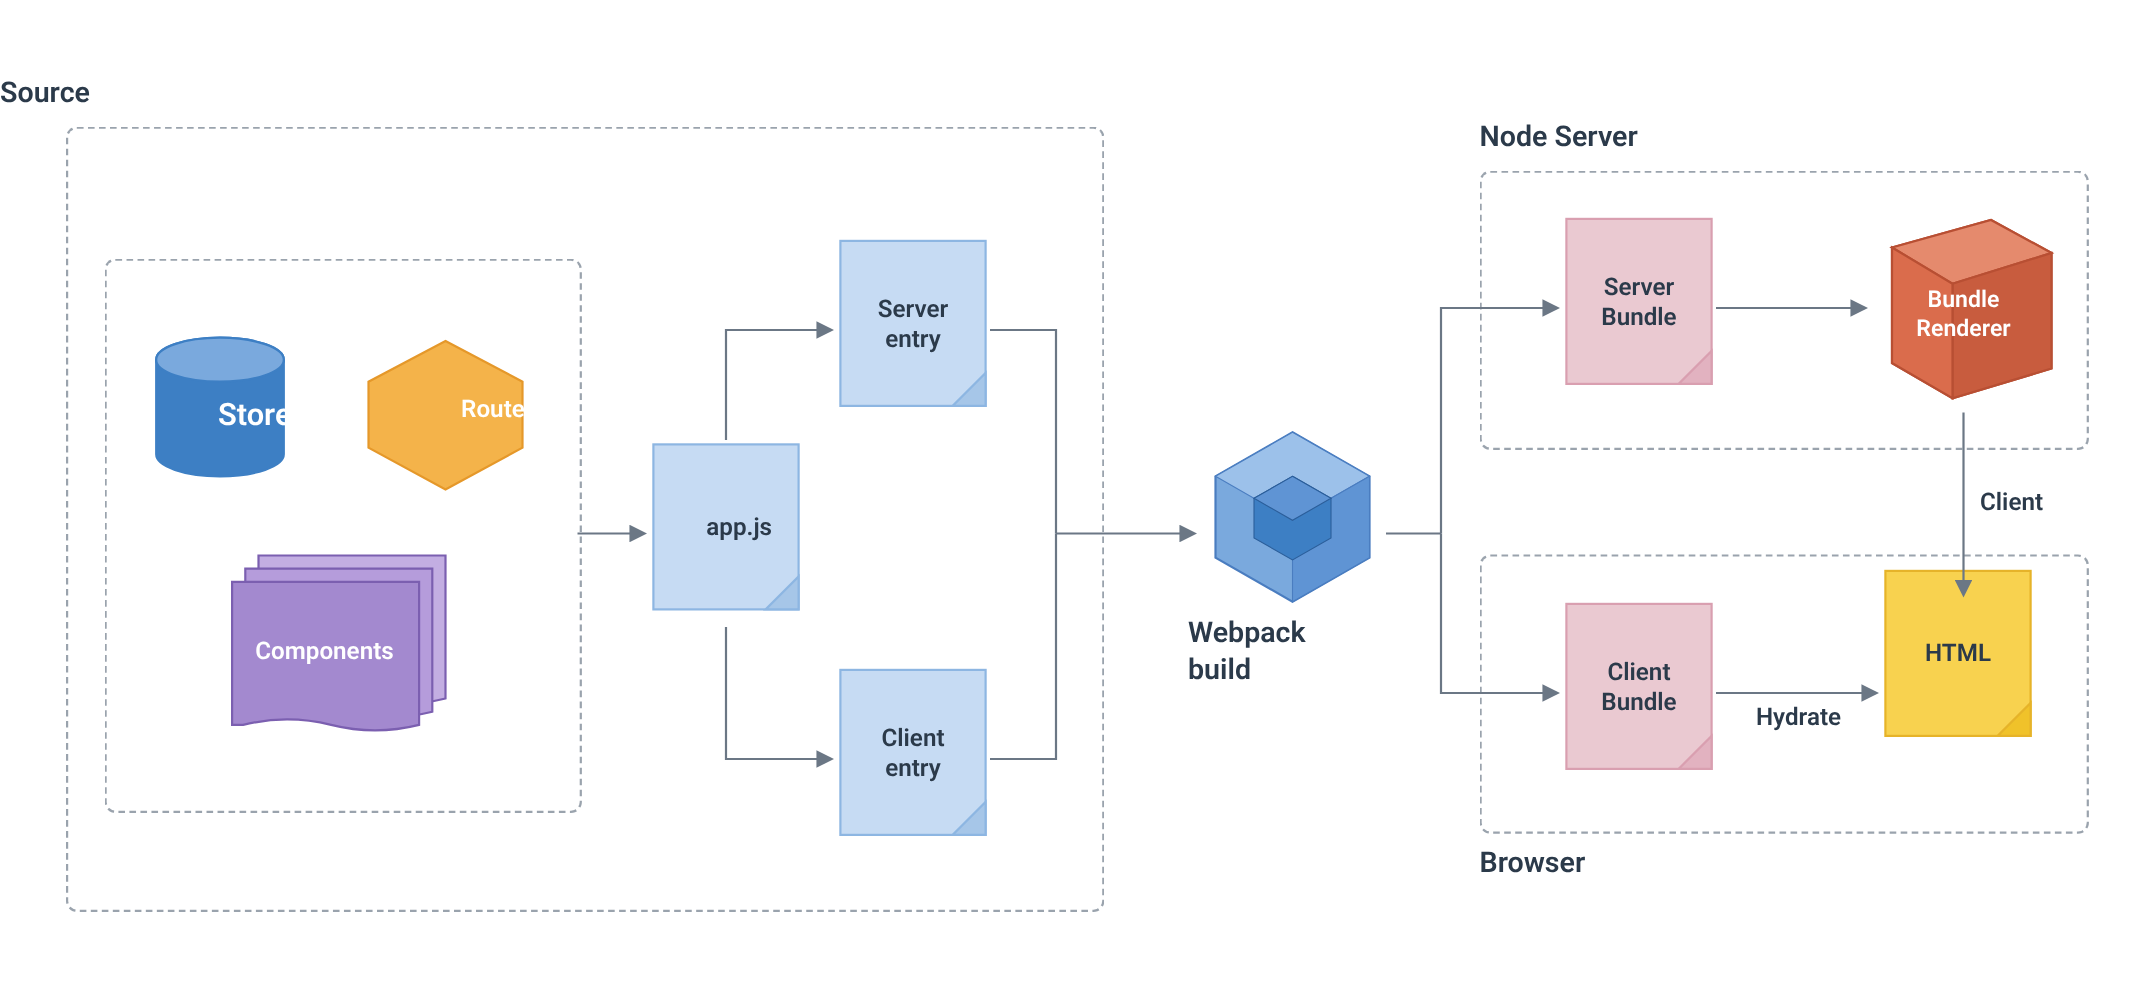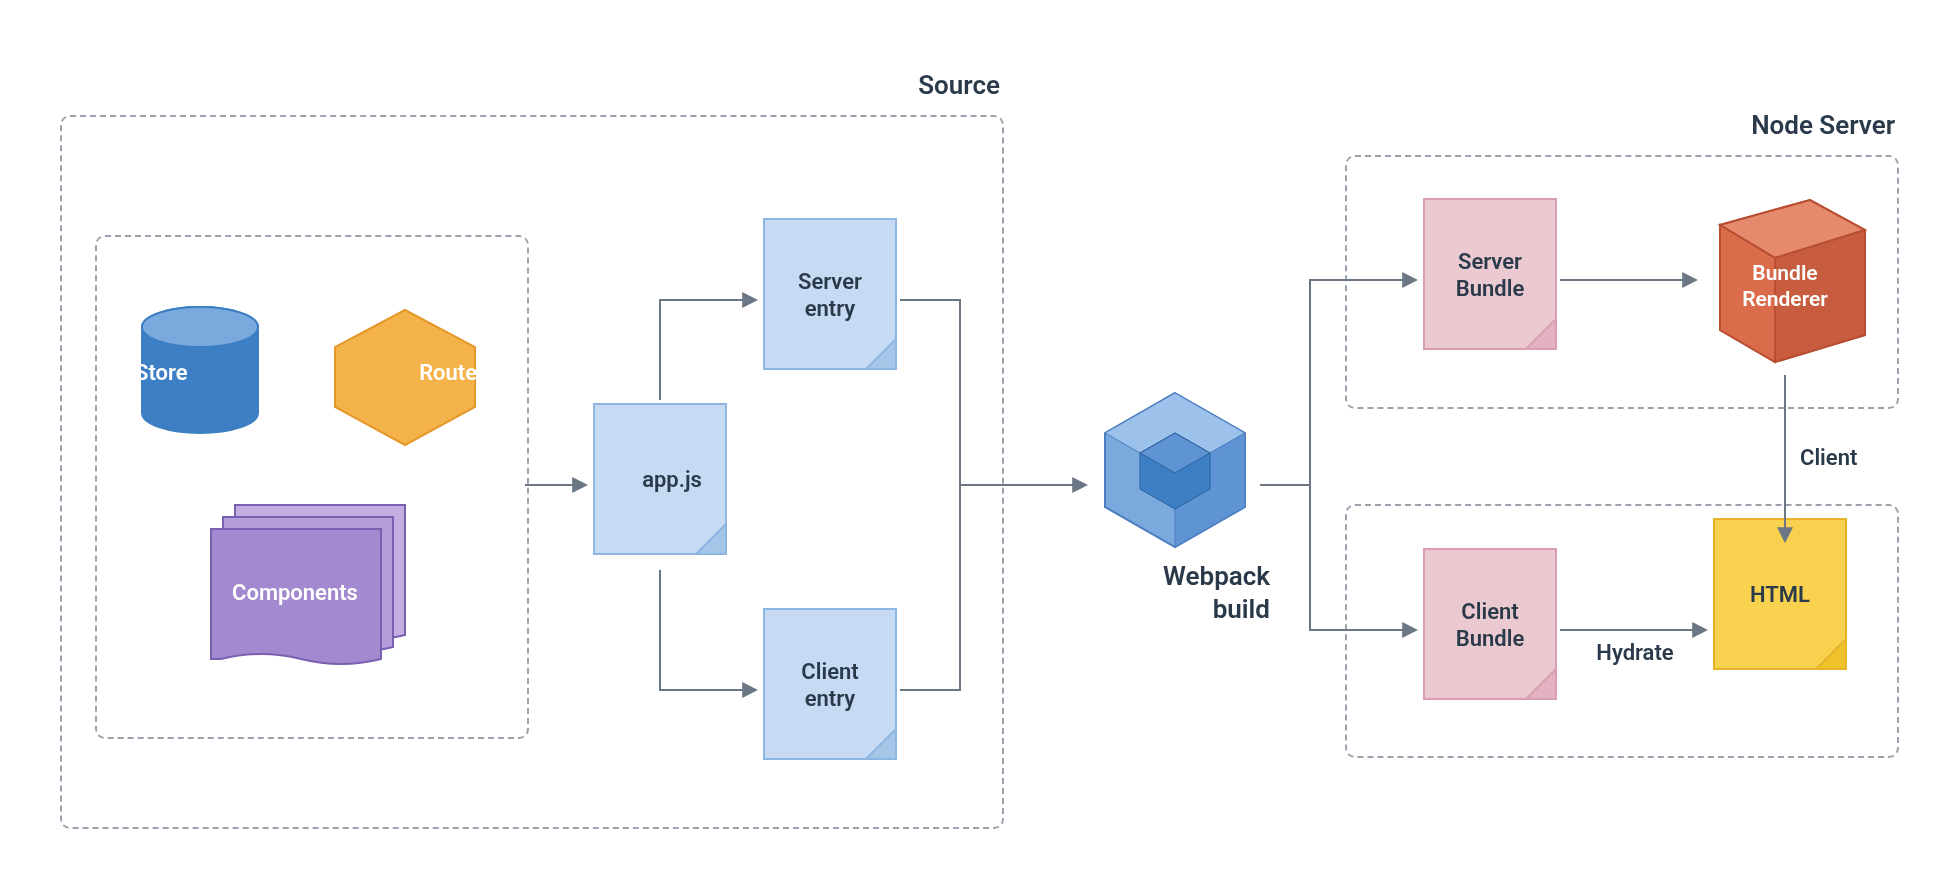--- a/index.html
+++ b/index.html
@@ -18,21 +18,21 @@
   }
   .abs { position: absolute; }
   .dashbox {
     border: 2px dashed #9aa3ad;
     border-radius: 10px;
   }
   .label {
     font-weight: 600;
     font-size: 26px;
     color: #2b3a4a;
-    text-align: right;
+    text-align: left;
   }
   .label-small { font-size: 22px; font-weight: 600; }
   svg.connector { position: absolute; left: 0; top: 0; overflow: visible; pointer-events: none; }
   .doc-text {
     font-weight: 600;
     font-size: 22px;
     color: #2b3a4a;
     text-align: center;
     line-height: 1.25;
     display: flex;
@@ -52,21 +52,21 @@
   <div class="abs dashbox" style="left:60px; top:115px; width:940px; height:710px;"></div>
 
 
   <div class="abs dashbox" style="left:95px; top:235px; width:430px; height:500px;"></div>
 
   <svg class="abs" style="left:135px; top:305px;" width="130" height="140">
     <ellipse cx="65" cy="22" rx="58" ry="20" fill="#7aa9dd" stroke="#3d7fc4" stroke-width="2"></ellipse>
     <path d="M7 22 V108 A58 20 0 0 0 123 108 V22" fill="#3d7fc4" stroke="#3d7fc4" stroke-width="2"></path>
     <ellipse cx="65" cy="22" rx="58" ry="20" fill="#7aa9dd" stroke="#3d7fc4" stroke-width="2"></ellipse>
   </svg>
-  <div class="abs white-text" style="left:135px; top:360px; width:130px; text-align:left; font-size:22px;"><span>Store</span></div>
+  <div class="abs white-text" style="left:135px; top:360px; width:130px; text-align:right; font-size:28px;"><span>Store</span></div>
 
   <svg class="abs" style="left:325px; top:305px;" width="160" height="145">
     <polygon points="80,5 150,42 150,102 80,140 10,102 10,42" fill="#f4b34a" stroke="#e5982a" stroke-width="2"></polygon>
   </svg>
   <div class="abs white-text" style="left:325px; top:360px; width:160px; text-align:right; font-size:22px;"><span>Router</span></div>
 
   <svg class="abs" style="left:195px; top:495px;" width="240" height="190">
     <g>
       <path d="M40 10 H210 V140 Q170 150 130 140 Q90 130 50 140 L40 140 Z" fill="#c3aee2" stroke="#7b5fb0" stroke-width="2"></path>
       <path d="M28 22 H198 V152 Q158 162 118 152 Q78 142 38 152 L28 152 Z" fill="#b59cdb" stroke="#7b5fb0" stroke-width="2"></path>
@@ -112,20 +112,21 @@
     <polygon points="85,48 120,68 120,104 85,124 50,104 50,68" fill="#3d7fc4" stroke="#2b5e9a" stroke-width="1"></polygon>
     <polygon points="85,48 120,68 85,88 50,68" fill="#5f94d4" stroke="#2b5e9a" stroke-width="1"></polygon>
   </svg>
   <div class="abs label" style="left:1345px; top:110px; width:550px;"><span>Node Server</span></div>
 
   <div class="abs label" style="left:1080px; top:560px; width:190px; white-space:pre-line; line-height:1.25;"><span>Webpack
 build</span></div>
   <div class="abs dashbox" style="left:1345px; top:155px; width:550px; height:250px;"></div>
 
   <div class="abs dashbox" style="left:1345px; top:504px; width:550px; height:250px;"></div>
+  <div class="abs label" style="left:1345px; top:770px; width:550px;"><span>Browser</span></div>
 
   <div class="abs" style="left:1420px; top:195px;">
     <svg width="140" height="170">
       <rect x="4" y="4" width="132" height="150" fill="#eac9d1" stroke="#d99fb0" stroke-width="2"></rect>
       <path d="M106 154 L136 154 L136 124 Z" fill="#e2b2c0" stroke="#d99fb0" stroke-width="2"></path>
     </svg>
     <div class="doc-text abs" style="left:0; top:0; width:140px; height:160px; white-space:pre-line;"><span>Server
 Bundle</span></div>
   </div>
 

